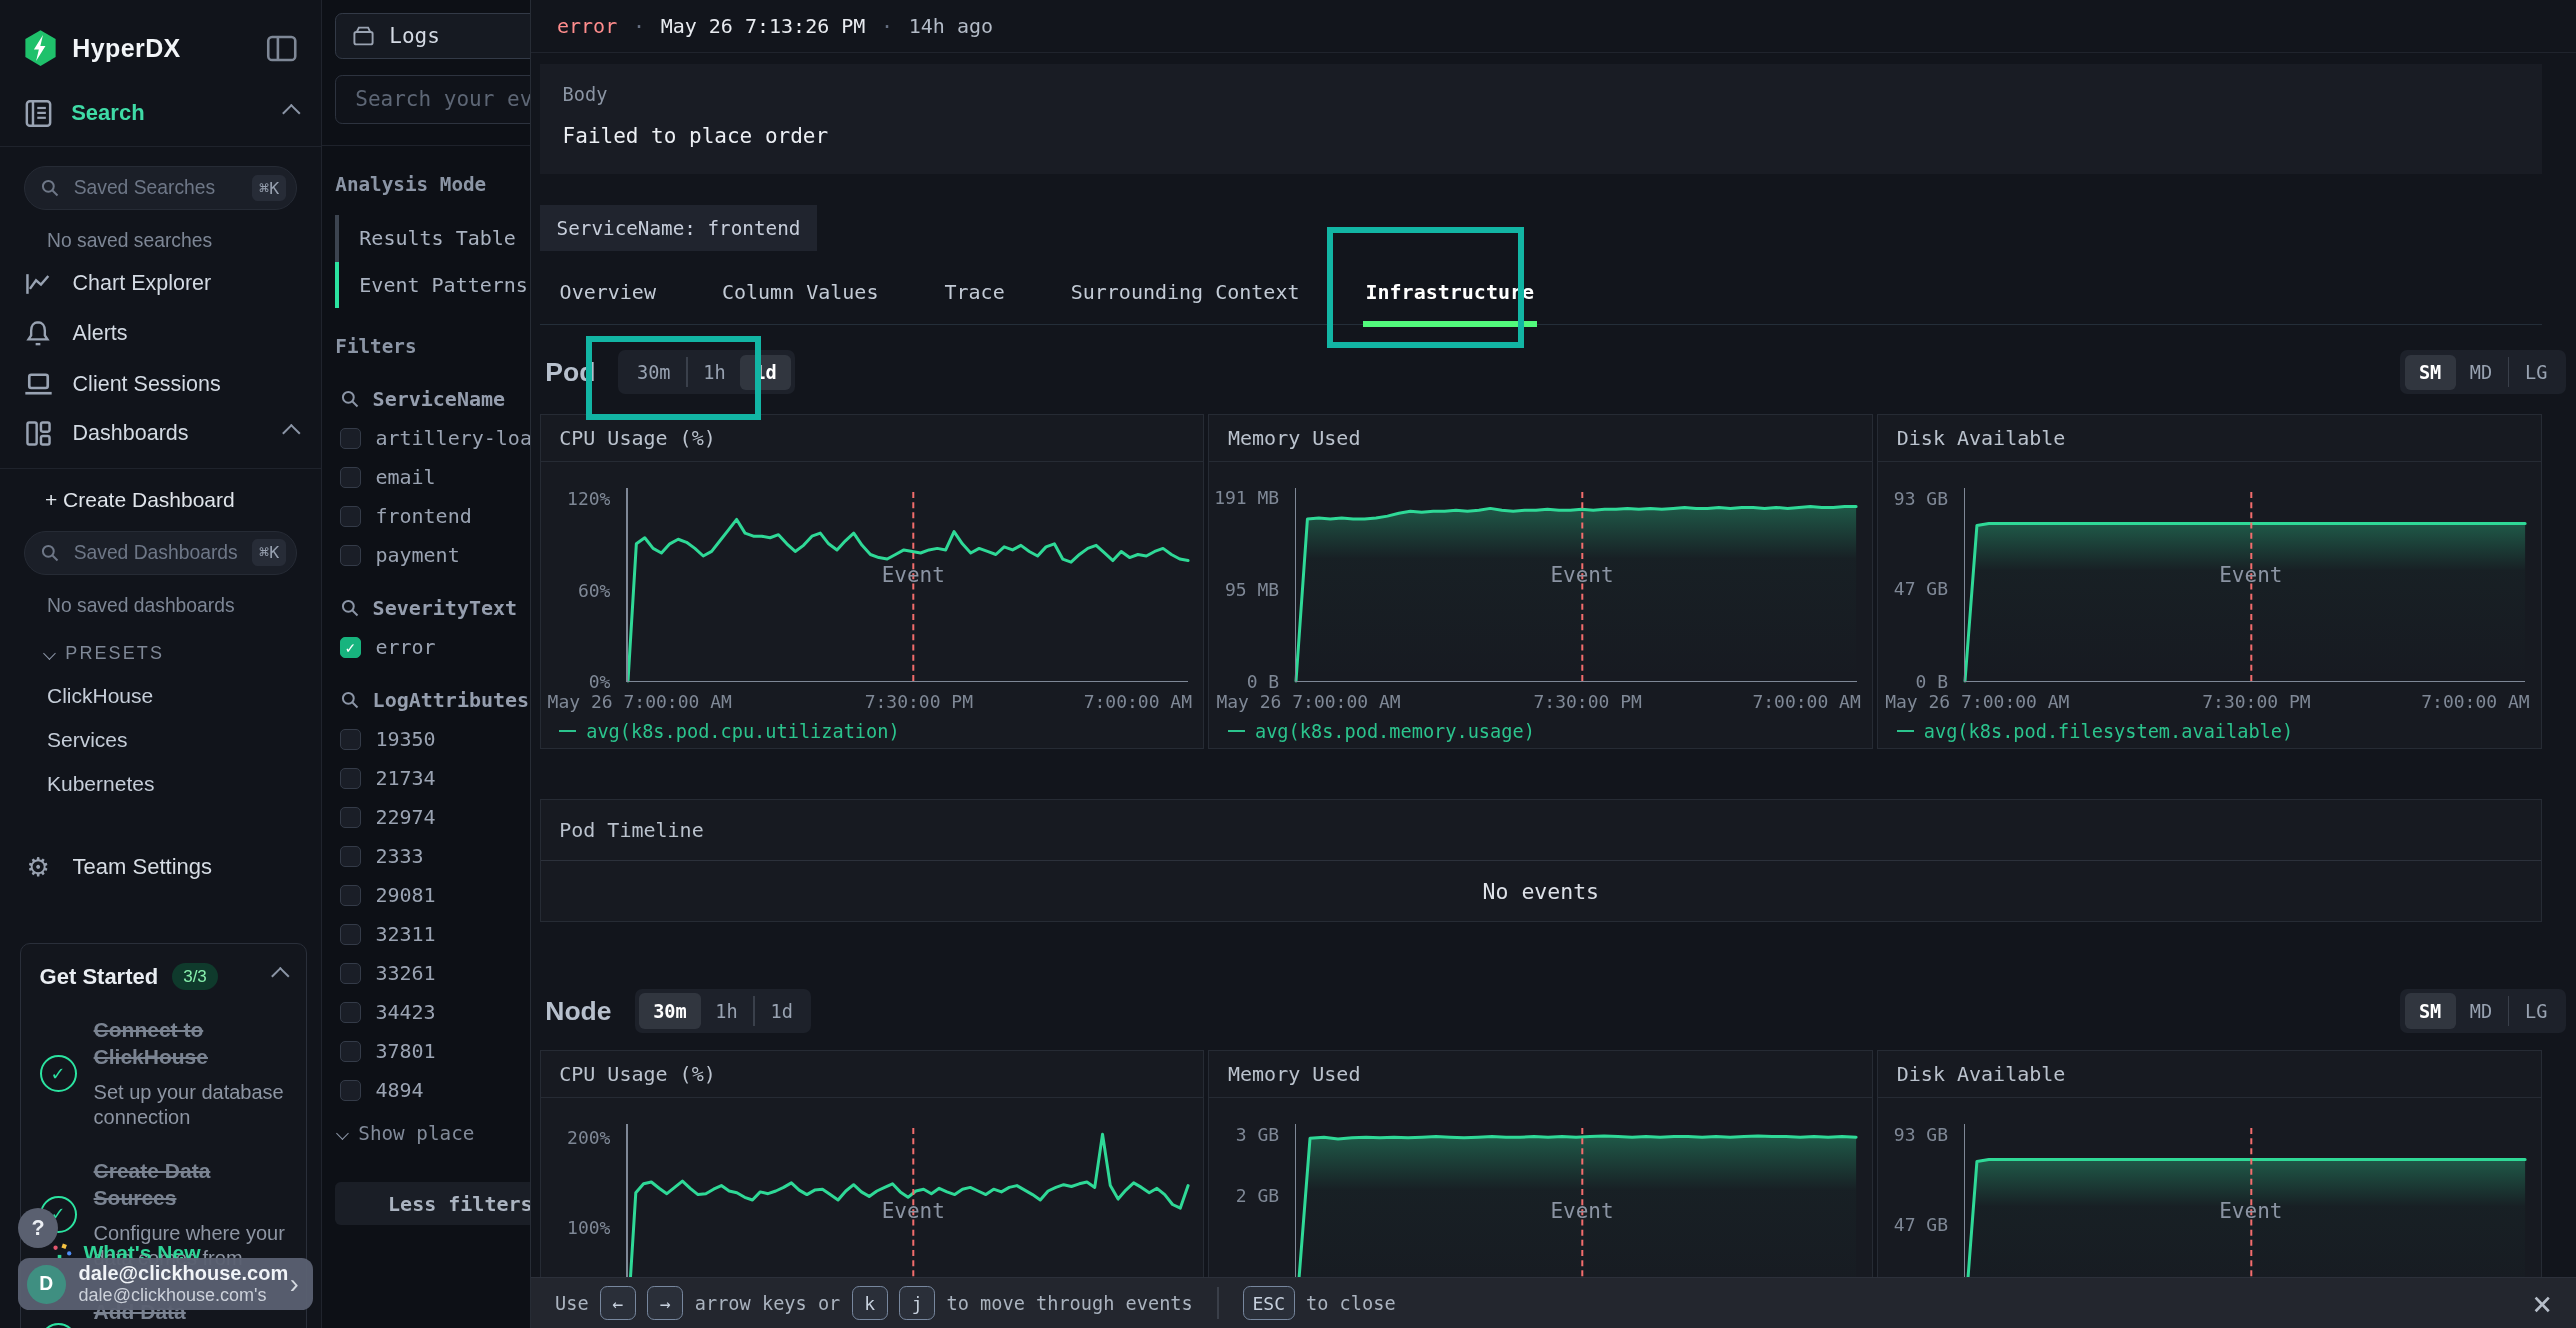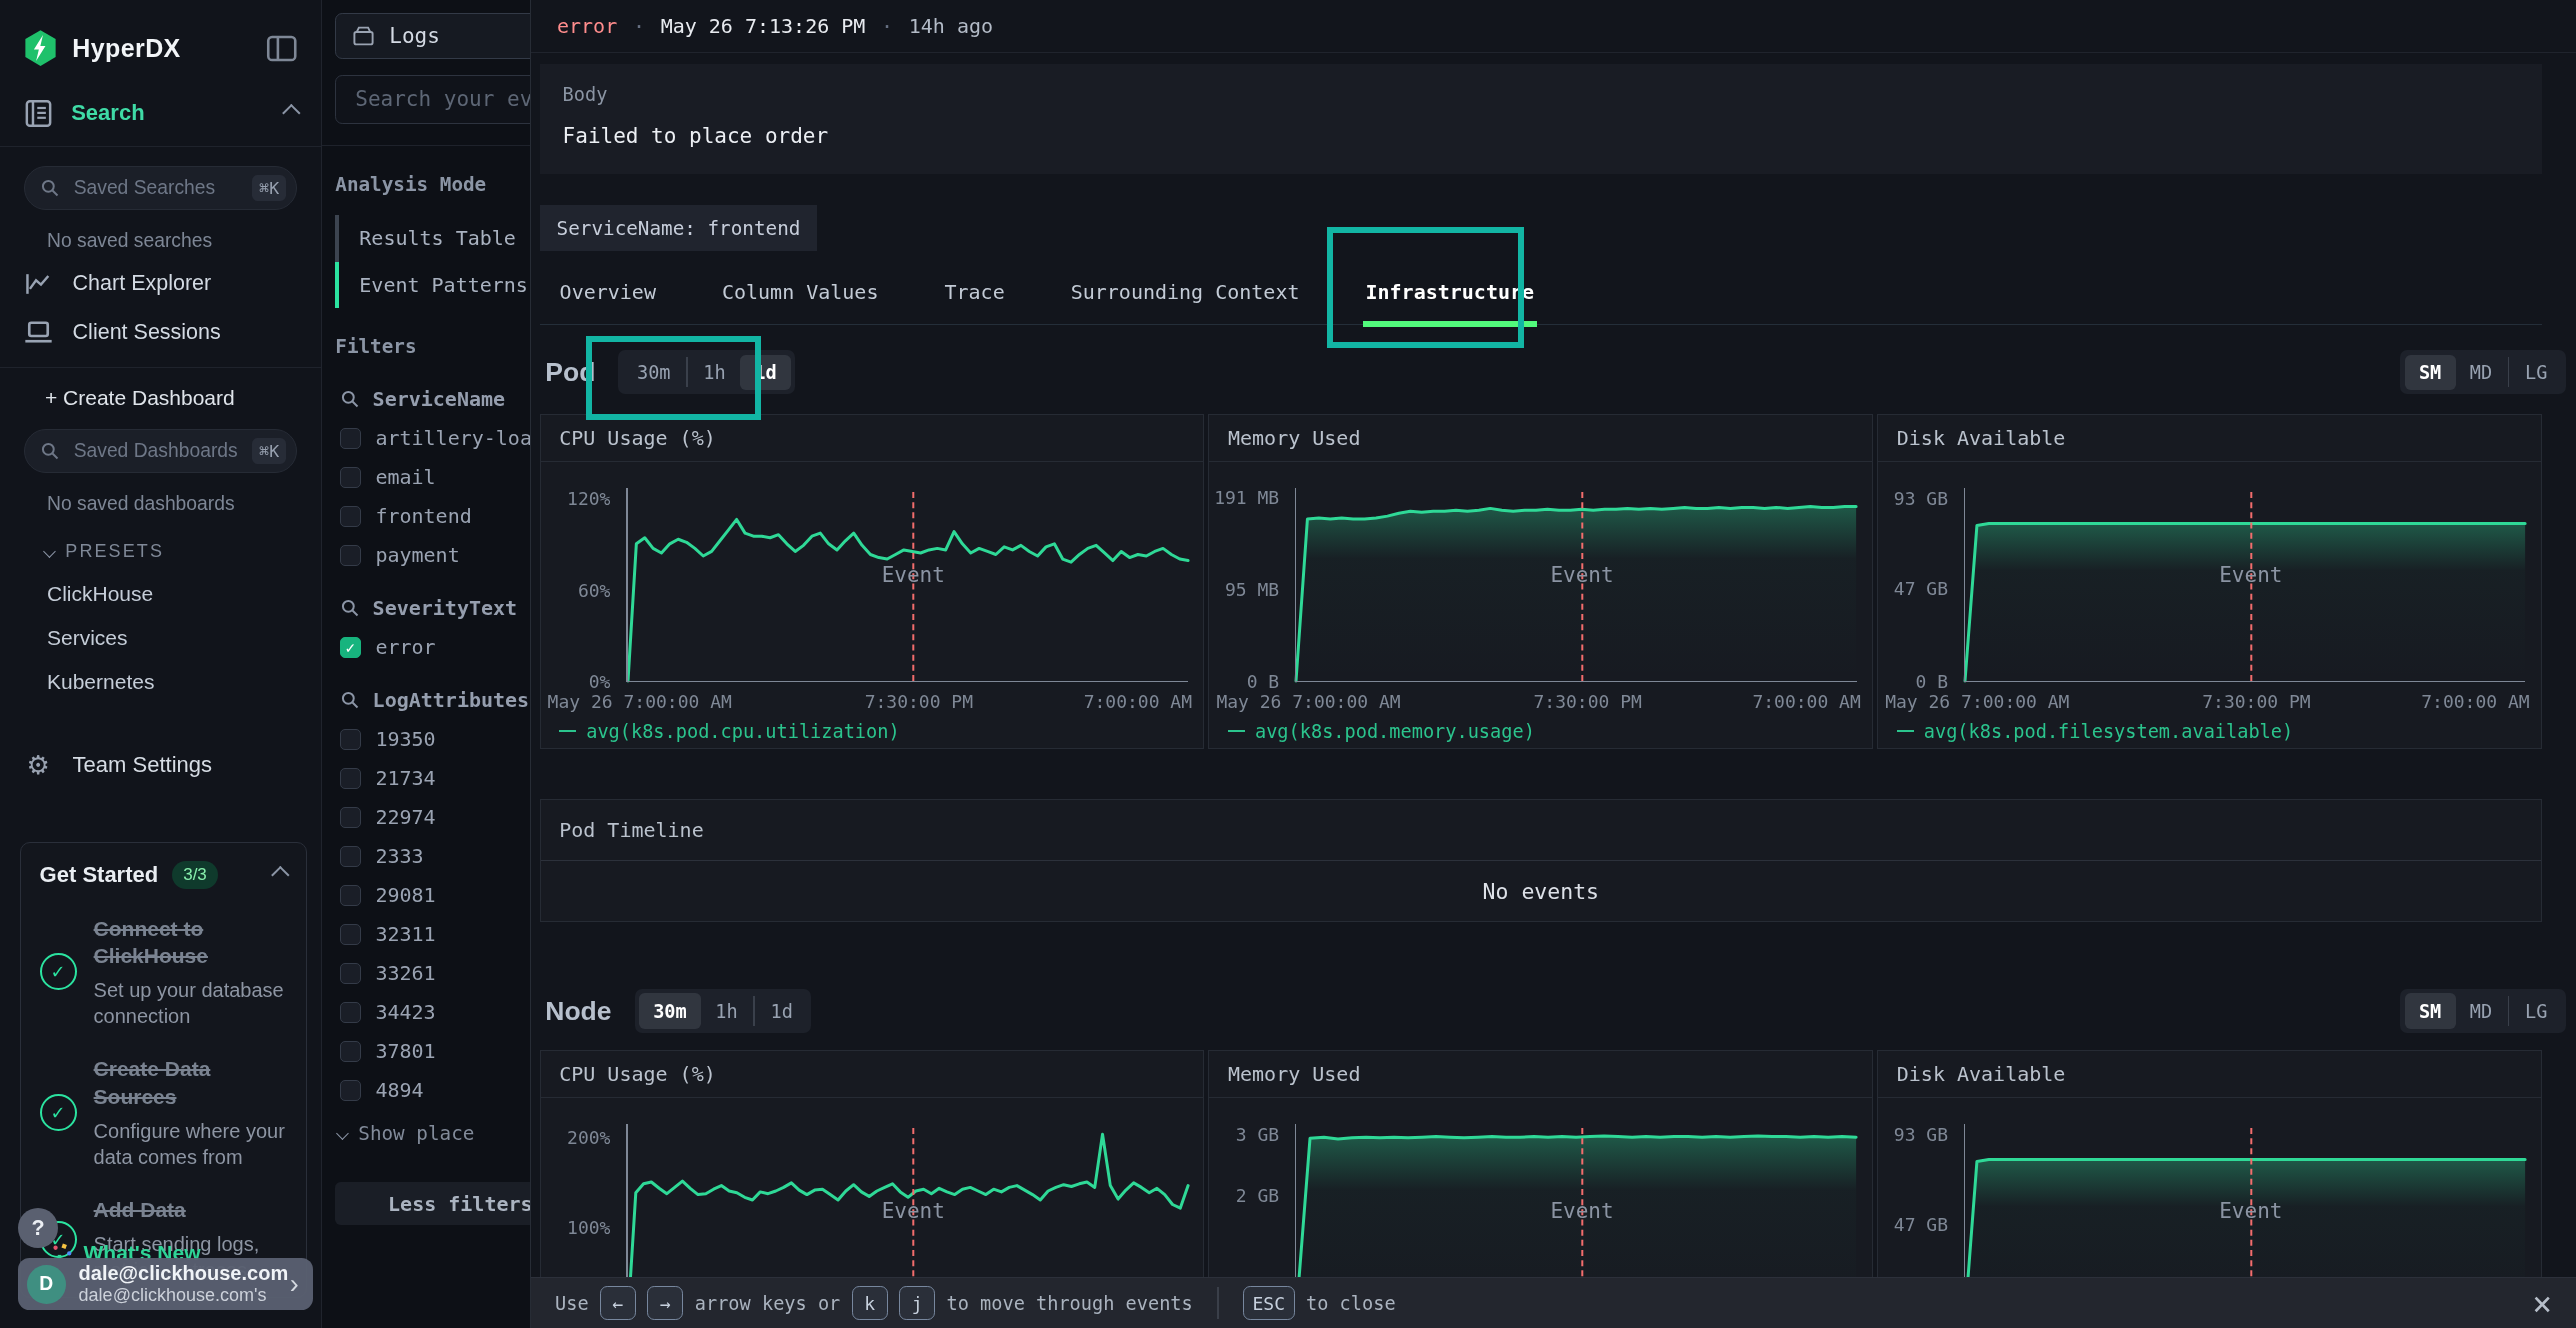--- a/index.html
+++ b/index.html
@@ -184,26 +184,46 @@
       <span class="nav-icon">
         <svg width="27" height="26" viewBox="0 0 22 20">
             <polyline points="2,2 2,18" stroke="#99a3b3" stroke-width="2" fill="none"></polyline>
             <polyline points="4,14 9,7 13,10.5 19,3.5" stroke="#99a3b3" stroke-width="2" fill="none"></polyline>
           </svg>
       </span>
       <span>Chart Explorer</span>
     </div>
     <div class="nav-item">
       <span class="nav-icon">
+        <svg width="26" height="29" viewBox="0 0 22 23">
+            <path d="M11 2 C7.2 2 5.2 5 5.2 9 v4.2 l-2.2 3.3 h16 l-2.2 -3.3 V9 C16.8 5 14.8 2 11 2 z" fill="none" stroke="#99a3b3" stroke-width="2"></path>
+            <line x1="9" y1="20.5" x2="13" y2="20.5" stroke="#99a3b3" stroke-width="2"></line>
+          </svg>
+      </span>
+      <span>Alerts</span>
+    </div>
+    <div class="nav-item">
+      <span class="nav-icon">
         <svg width="29" height="26" viewBox="0 0 22 19">
             <rect x="4" y="2.5" width="14" height="10" rx="1.5" fill="none" stroke="#99a3b3" stroke-width="2"></rect>
             <line x1="1" y1="16.5" x2="21" y2="16.5" stroke="#99a3b3" stroke-width="2"></line>
           </svg>
       </span>
       <span>Client Sessions</span>
+    </div>
+    <div class="nav-item">
+      <span class="nav-icon">
+        <svg width="27" height="27" viewBox="0 0 22 22">
+            <rect x="2" y="2" width="7.5" height="18" rx="1.5" fill="none" stroke="#99a3b3" stroke-width="2"></rect>
+            <rect x="13" y="2" width="7" height="7.5" rx="1.5" fill="none" stroke="#99a3b3" stroke-width="2"></rect>
+            <rect x="13" y="13" width="7" height="7" rx="1.5" fill="none" stroke="#99a3b3" stroke-width="2"></rect>
+          </svg>
+      </span>
+      <span>Dashboards</span>
+      <span class="chev up mlauto"></span>
     </div>
 
     <div class="section-divider"></div>
     <div class="create-dash">+ Create Dashboard</div>
 
     <div class="pill-input">
       <span style="display:flex;">
         <svg width="20" height="20" viewBox="0 0 24 24">
             <circle cx="10" cy="10" r="6.5" fill="none" stroke="#6e7787" stroke-width="2.4"></circle>
             <line x1="15" y1="15" x2="21" y2="21" stroke="#6e7787" stroke-width="2.4"></line>

